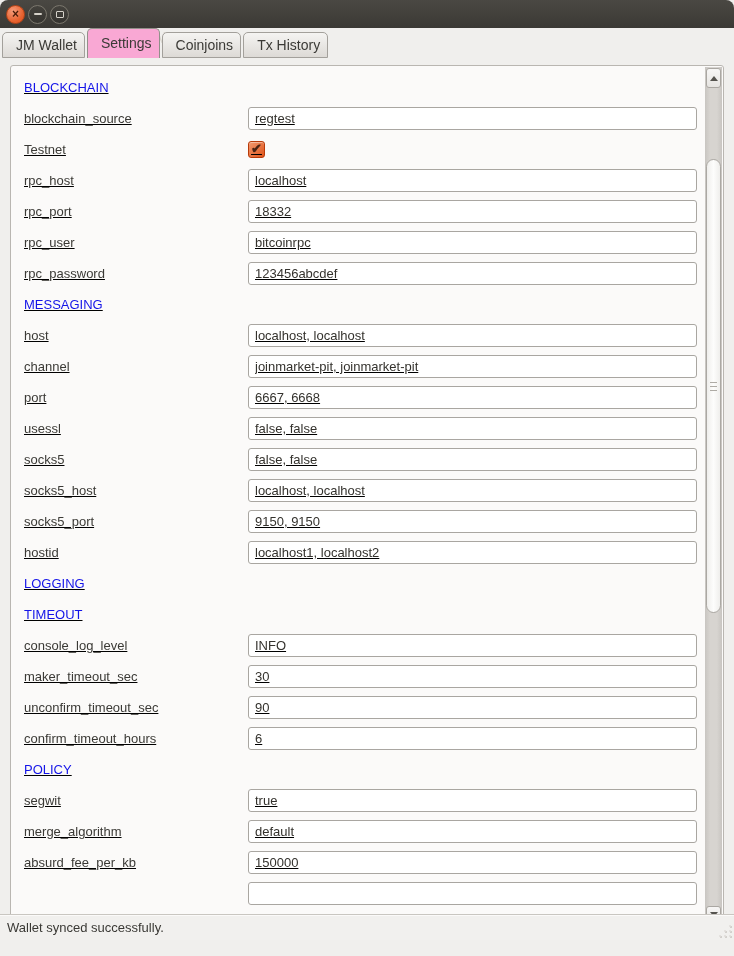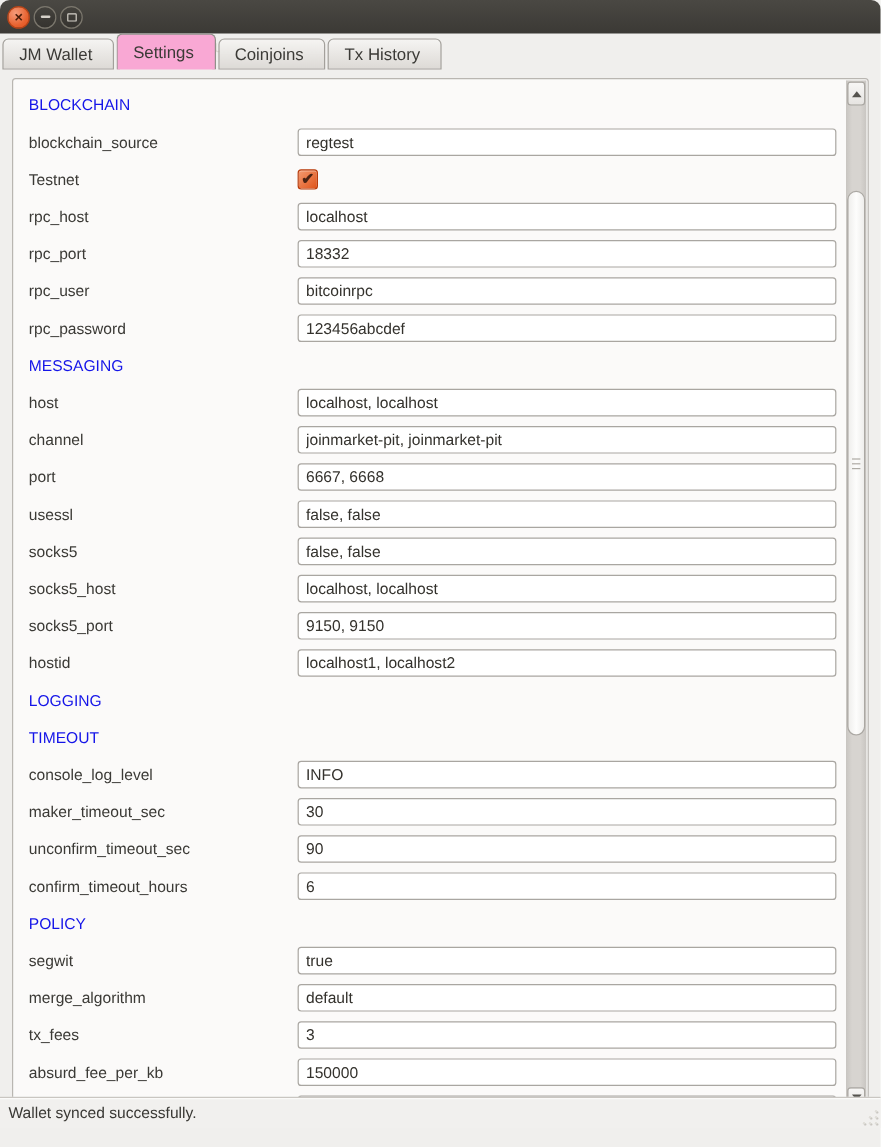--- a/index.html
+++ b/index.html
@@ -26,35 +26,35 @@
   .menu-item{padding:4px 9px;cursor:default;margin-top:48px;}
   
   .tabbar{
     position:absolute;left:0;top:28px;width:734px;height:30px;
     display:flex;align-items:flex-end;padding-left:2px;
   }
   .tab{
     font-size:14px;color:#3B3A36;text-align:center;
     border:1px solid #A3A09B;border-radius:5px 5px 0 0;
     background:linear-gradient(180deg,#F5F4F2,#DDDAD6);
-    height:26px;padding:4px 17px 0 13px;margin-right:2px;white-space:nowrap;
+    height:26px;padding:4px 7px 0 13px;margin-right:2px;white-space:nowrap;
   }
   .tab.active{
     background:#f9a8d4;border-color:#92908A;border-bottom:none;
     height:30px;padding-top:6px;position:relative;z-index:2;
   }
   
   .scrollframe{
     position:absolute;left:10px;top:65px;width:714px;height:859px;
     border:1px solid #B9B6B1;border-radius:3px;background:#FBFAF9;overflow:hidden;
   }
   .form{
     position:absolute;left:0;top:0;right:17px;padding:6px 9px 0 13px;
   }
-  .form-row{height:31px;display:flex;align-items:center;}
+  .form-row{height:31px;display:flex;align-items:center;text-decoration:underline;}
   .section-header{color:#1414E8;font-size:13px;}
   .field-label{width:224px;flex:none;font-size:13px;color:#3B3A36;}
   .field-input{
     flex:1;height:23px;border:1px solid #A9A6A1;border-radius:3px;background:#FFFFFF;
     font-family:"Liberation Sans",sans-serif;font-size:13px;color:#34322D;
     padding:8px 6px;outline:none;
   }
   .checkbox{
     width:17px;height:17px;border:1px solid #B83A09;border-radius:3px;
     background:linear-gradient(135deg,#F29A70,#E0541A);
@@ -219,24 +219,20 @@
         </div>
         <div class="form-row">
           <div class="field-label">segwit</div>
           <input class="field-input" type="text" value="true" style="">
         </div>
         <div class="form-row">
           <div class="field-label">merge_algorithm</div>
           <input class="field-input" type="text" value="default" style="">
         </div>
         <div class="form-row">
-          <div class="field-label">tx_fees</div>
-          <input class="field-input" type="text" value="3" style="">
-        </div>
-        <div class="form-row">
           <div class="field-label">absurd_fee_per_kb</div>
           <input class="field-input" type="text" value="150000" style="">
         </div>
         <div class="form-row">
           <div class="field-label"></div>
           <input class="field-input" type="text" style="">
         </div>
       </div>
 
     <div class="vscroll">

